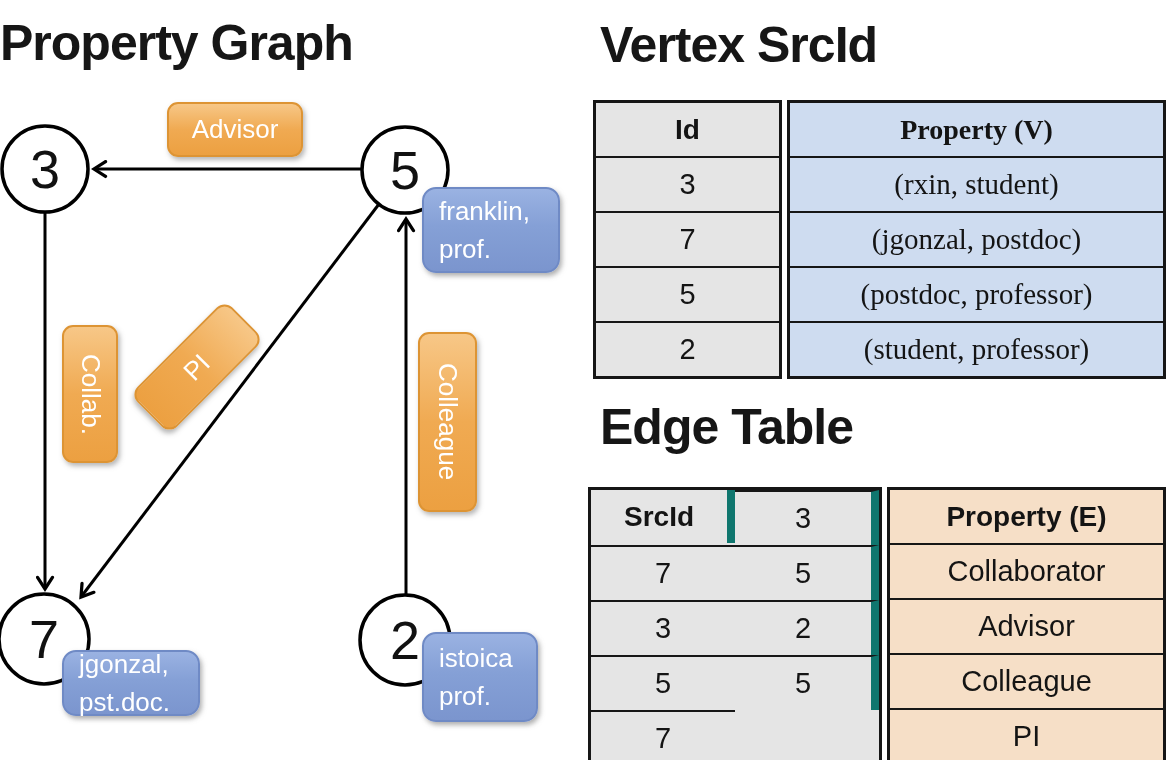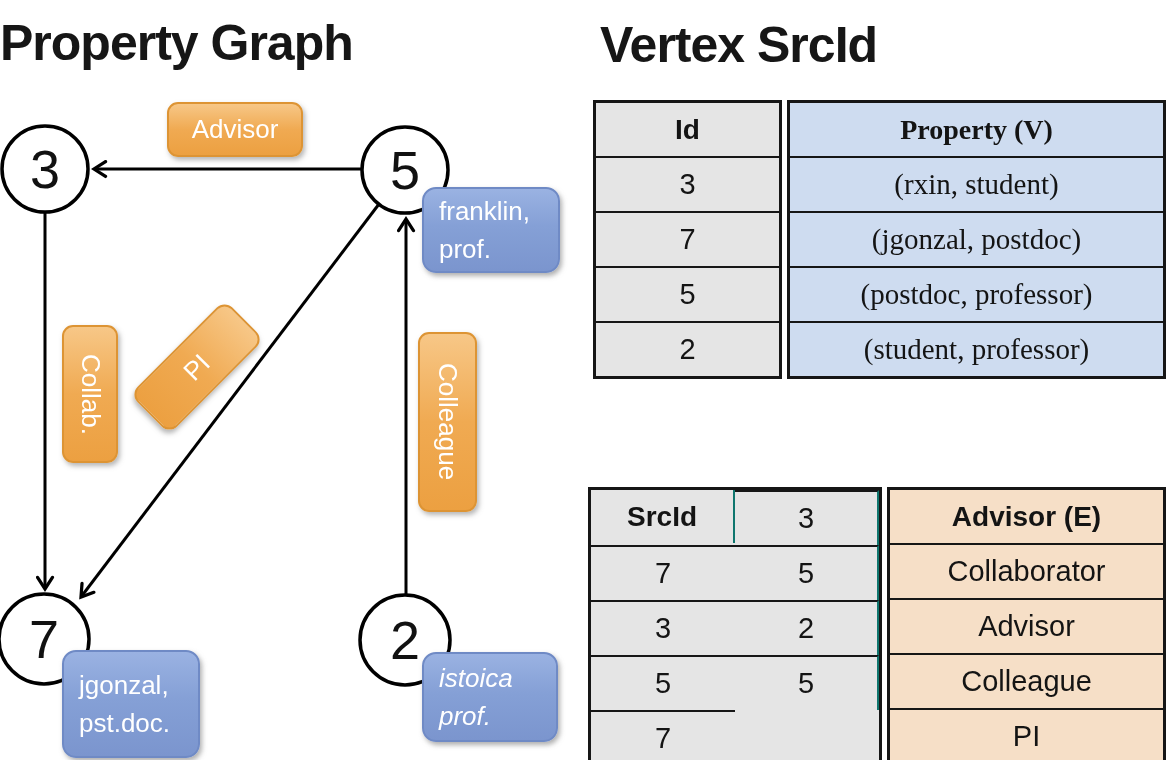--- a/index.html
+++ b/index.html
@@ -28,42 +28,43 @@
           box-shadow:2px 3px 5px rgba(110,110,110,.5);}
   #lbl-advisor{left:167px;top:102px;width:136px;height:55px;}
   #lbl-collab{left:62px;top:325px;width:56px;height:138px;}
   #lbl-colleague{left:418px;top:332px;width:59px;height:180px;}
   #lbl-pi{left:169px;top:300px;width:56px;height:134px;transform:rotate(45deg);}
   #lbl-pi span{display:block;transform:rotate(-90deg);}
   .vtext{writing-mode:vertical-rl;}
 
   #box-rxin{left:62px;top:185px;width:138px;height:90px;}
   #box-franklin{left:422px;top:187px;width:138px;height:86px;}
-  #box-jgonzal{left:62px;top:650px;width:138px;height:108px;}
-  #box-istoica{left:422px;top:652px;width:136px;height:90px;font-style:italic;}
+  #box-jgonzal{left:62px;top:650px;width:138px;height:66px;}
+  #box-istoica{left:422px;top:632px;width:116px;height:90px;}
 
   
   .tblbox{position:absolute;z-index:2;box-sizing:border-box;border:3px solid #161616;background:#e5e5e5;}
   .cell{height:53px;display:flex;align-items:center;justify-content:center;
         font-size:29px;color:#141414;border-top:2px solid #161616;white-space:nowrap;}
   .nt{border-top:none;}
   .hdr{font-weight:bold;font-size:28px;}
   #vt-id{left:593px;top:100px;width:189px;}
   #vt-prop{left:787px;top:100px;width:379px;background:#CEDCF0;font-family:Liberation Serif, serif;}
   #et-src{left:588px;top:487px;width:294px;display:grid;grid-template-columns:1fr 1fr;}
-  #et-src .c-l{border-right:2px solid #0f766e;}
+  #et-src .c-l{border-right:8px solid #0f766e;}
   #et-prop{left:887px;top:487px;width:279px;background:#F6DFC7;}
 </style>
 </head>
 <body>
 
 <div class="stage">
 
   <div class="title" id="pg-title">Property Graph</div>
   <div class="title" id="vt-title">Vertex SrcId</div>
+  <div class="title" id="et-title">Edge Table</div>
 
   <svg class="graph-svg" width="585" height="760" viewBox="0 0 585 760">
     <defs>
       <marker id="arrow" viewBox="0 0 14 14" refX="11" refY="7" markerWidth="19" markerHeight="19" markerUnits="userSpaceOnUse" orient="auto">
         <path d="M2.5,1.5 L11,7 L2.5,12.5" fill="none" stroke="#000" stroke-width="2.4" stroke-linecap="round"></path>
       </marker>
     </defs>
     <line x1="362" y1="169" x2="94" y2="169" stroke="#000" stroke-width="3" marker-end="url(#arrow)"></line>
     <line x1="45" y1="213" x2="45" y2="589" stroke="#000" stroke-width="3" marker-end="url(#arrow)"></line>
     <line x1="379" y1="204" x2="81" y2="597" stroke="#000" stroke-width="3" marker-end="url(#arrow)"></line>
@@ -128,20 +129,20 @@
     <div class="cell">7</div>
     <div class="cell c-l">5</div>
     <div class="cell">3</div>
     <div class="cell c-l">2</div>
     <div class="cell">5</div>
     <div class="cell c-l">5</div>
     <div class="cell">7</div>
   </div>
 
   <div class="tblbox" id="et-prop">
-    <div class="cell hdr nt">Advisor (E)</div>
+    <div class="cell hdr nt">Property (E)</div>
     <div class="cell">Collaborator</div>
     <div class="cell">Advisor</div>
     <div class="cell">Colleague</div>
     <div class="cell">PI</div>
   </div>
 
 </div>
 
 </body></html>

